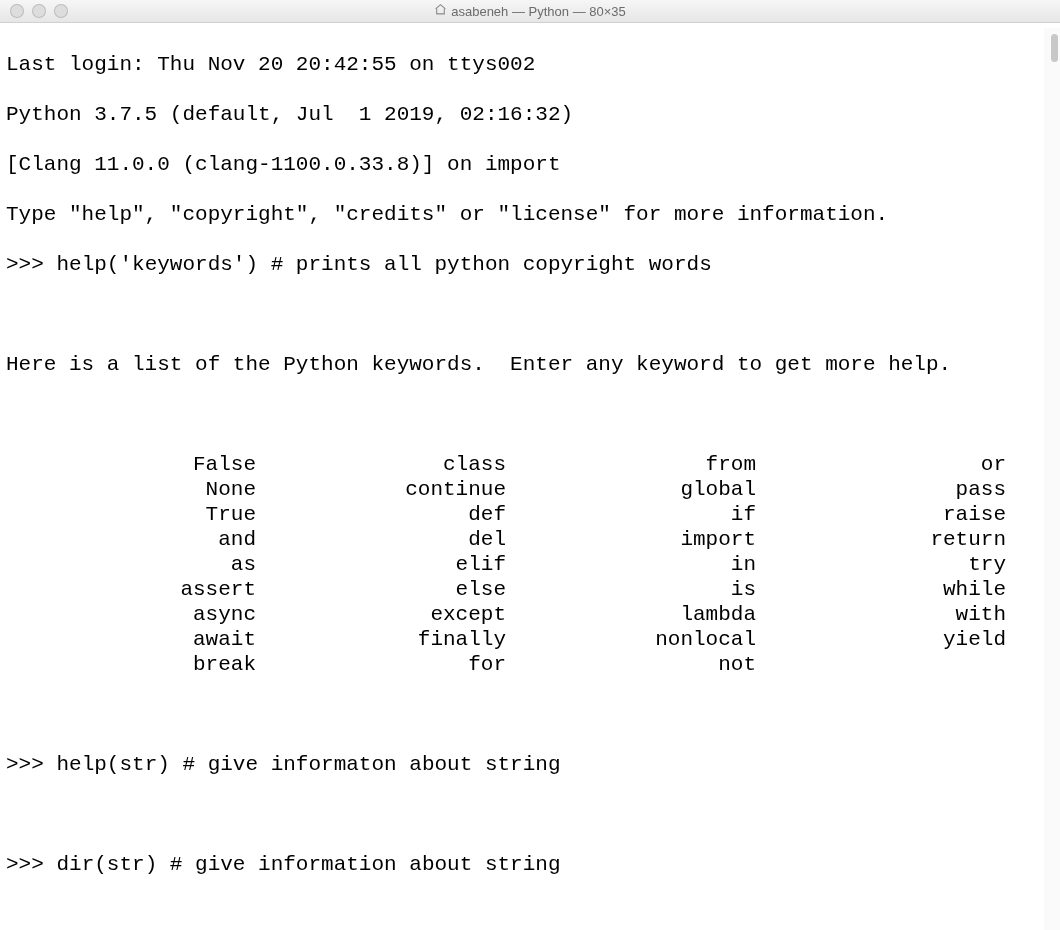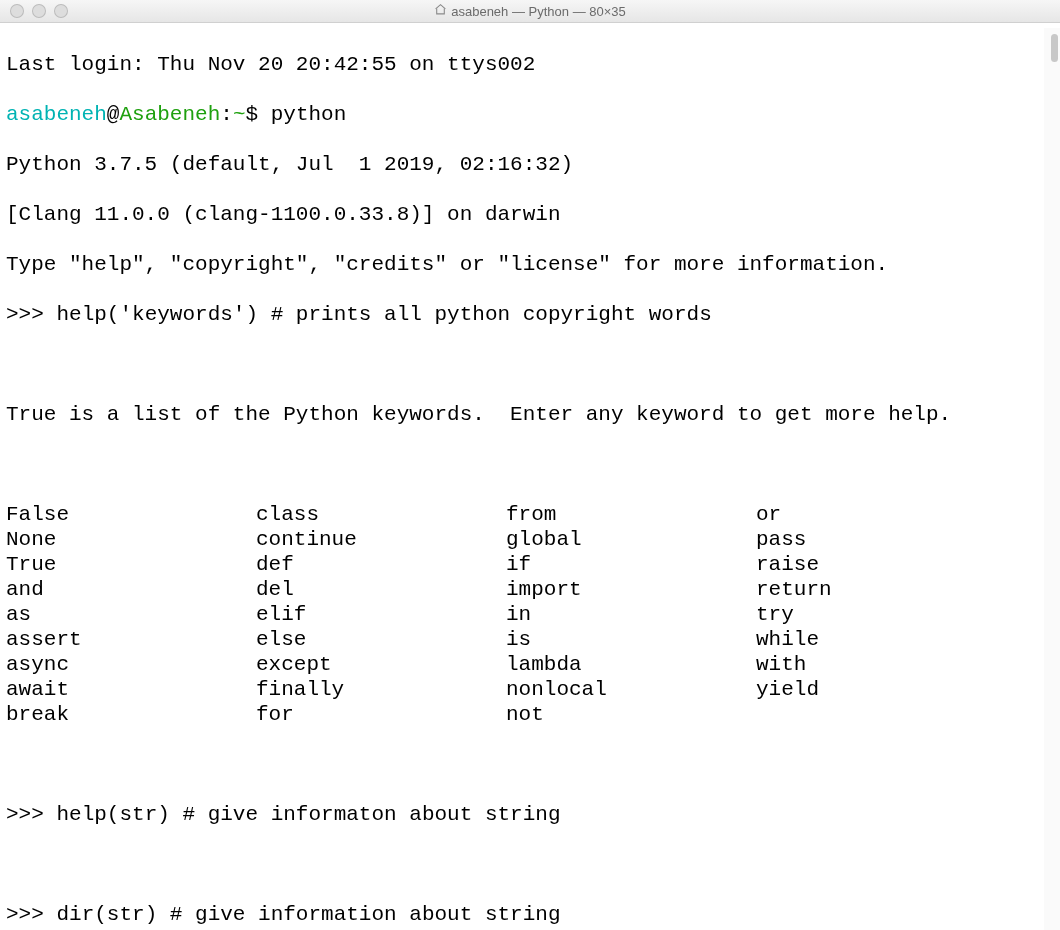--- a/index.html
+++ b/index.html
@@ -6,21 +6,21 @@
 body{width:1060px;height:930px;overflow:hidden;font-family:Menlo,Consolas,"Courier New",monospace;}
 .titlebar{height:22px;background:linear-gradient(#f6f6f6,#e6e6e6);border-bottom:1px solid #d0d0d0;display:flex;align-items:center;position:relative;font-family:-apple-system,"Helvetica Neue",Arial,sans-serif;}
 .traffic{display:flex;gap:8px;padding-left:10px;}
 .dot{width:12px;height:12px;border-radius:50%;border:1px solid rgba(0,0,0,0.15);background:#ddd;}
 .title-center{position:absolute;left:0;right:0;text-align:center;font-size:13px;color:#6b6b6b;display:flex;align-items:center;justify-content:center;gap:4px;}
 .home-icon{display:inline-block;color:#8a8a8a;}
 .terminal{padding:4px 6px 6px 6px;font-size:21px;line-height:25px;color:#000;white-space:pre;letter-spacing:0px;}
 .row{display:block;}
 .user{color:#00b3b3;}
 .host{color:#1ea00e;}
-.kw-table{display:grid;grid-template-columns:repeat(4,250px);}
+.kw-table{display:grid;grid-template-columns:repeat(4,250px);text-align:right;}
 .kw-cell{}
 .scrollbar{position:absolute;right:0;top:28px;bottom:0;width:16px;background:#fafafa;}
 .scrollbar-nub{position:absolute;right:2px;top:34px;width:7px;height:28px;border-radius:4px;background:#c8c8c8;}
 </style>
 </head>
 <body>
 
 <div class="titlebar">
   <div class="traffic">
     <div class="dot"></div>
@@ -33,27 +33,26 @@
           <path d="M3 11l9-8 9 8"></path>
           <path d="M5 10v10h14V10"></path>
         </svg>
     </span>
     <span>asabeneh — Python — 80×35</span>
   </div>
 </div>
 
 <div class="terminal">
 <span class="row">Last login: Thu Nov 20 20:42:55 on ttys002</span>
-<span class="row"><span class="user">asabeneh</span><span>@</span><span class="host">Asabeneh</span><span>:</span><span class="host">~</span><span>$ </span><span>python</span></span>
 <span class="row">Python 3.7.5 (default, Jul  1 2019, 02:16:32) </span>
-<span class="row">[Clang 11.0.0 (clang-1100.0.33.8)] on darwin</span>
+<span class="row">[Clang 11.0.0 (clang-1100.0.33.8)] on import</span>
 <span class="row">Type "help", "copyright", "credits" or "license" for more information.</span>
 <span class="row"><span>&gt;&gt;&gt; </span><span>help('keywords') # prints all python copyright words</span></span>
 <span class="row"> </span>
-<span class="row">True is a list of the Python keywords.  Enter any keyword to get more help.</span>
+<span class="row">Here is a list of the Python keywords.  Enter any keyword to get more help.</span>
 <span class="row"> </span>
 <div class="kw-table" id="kw-table"><span class="kw-cell">False</span><span class="kw-cell">class</span><span class="kw-cell">from</span><span class="kw-cell">or</span><span class="kw-cell">None</span><span class="kw-cell">continue</span><span class="kw-cell">global</span><span class="kw-cell">pass</span><span class="kw-cell">True</span><span class="kw-cell">def</span><span class="kw-cell">if</span><span class="kw-cell">raise</span><span class="kw-cell">and</span><span class="kw-cell">del</span><span class="kw-cell">import</span><span class="kw-cell">return</span><span class="kw-cell">as</span><span class="kw-cell">elif</span><span class="kw-cell">in</span><span class="kw-cell">try</span><span class="kw-cell">assert</span><span class="kw-cell">else</span><span class="kw-cell">is</span><span class="kw-cell">while</span><span class="kw-cell">async</span><span class="kw-cell">except</span><span class="kw-cell">lambda</span><span class="kw-cell">with</span><span class="kw-cell">await</span><span class="kw-cell">finally</span><span class="kw-cell">nonlocal</span><span class="kw-cell">yield</span><span class="kw-cell">break</span><span class="kw-cell">for</span><span class="kw-cell">not</span><span class="kw-cell"> </span></div>
 <span class="row"> </span>
 <span class="row"><span>&gt;&gt;&gt; </span><span>help(str) # give informaton about string</span></span>
 <span class="row"> </span>
 <span class="row"><span>&gt;&gt;&gt; </span><span>dir(str) # give information about string</span></span>
 
 
 </div>
 

